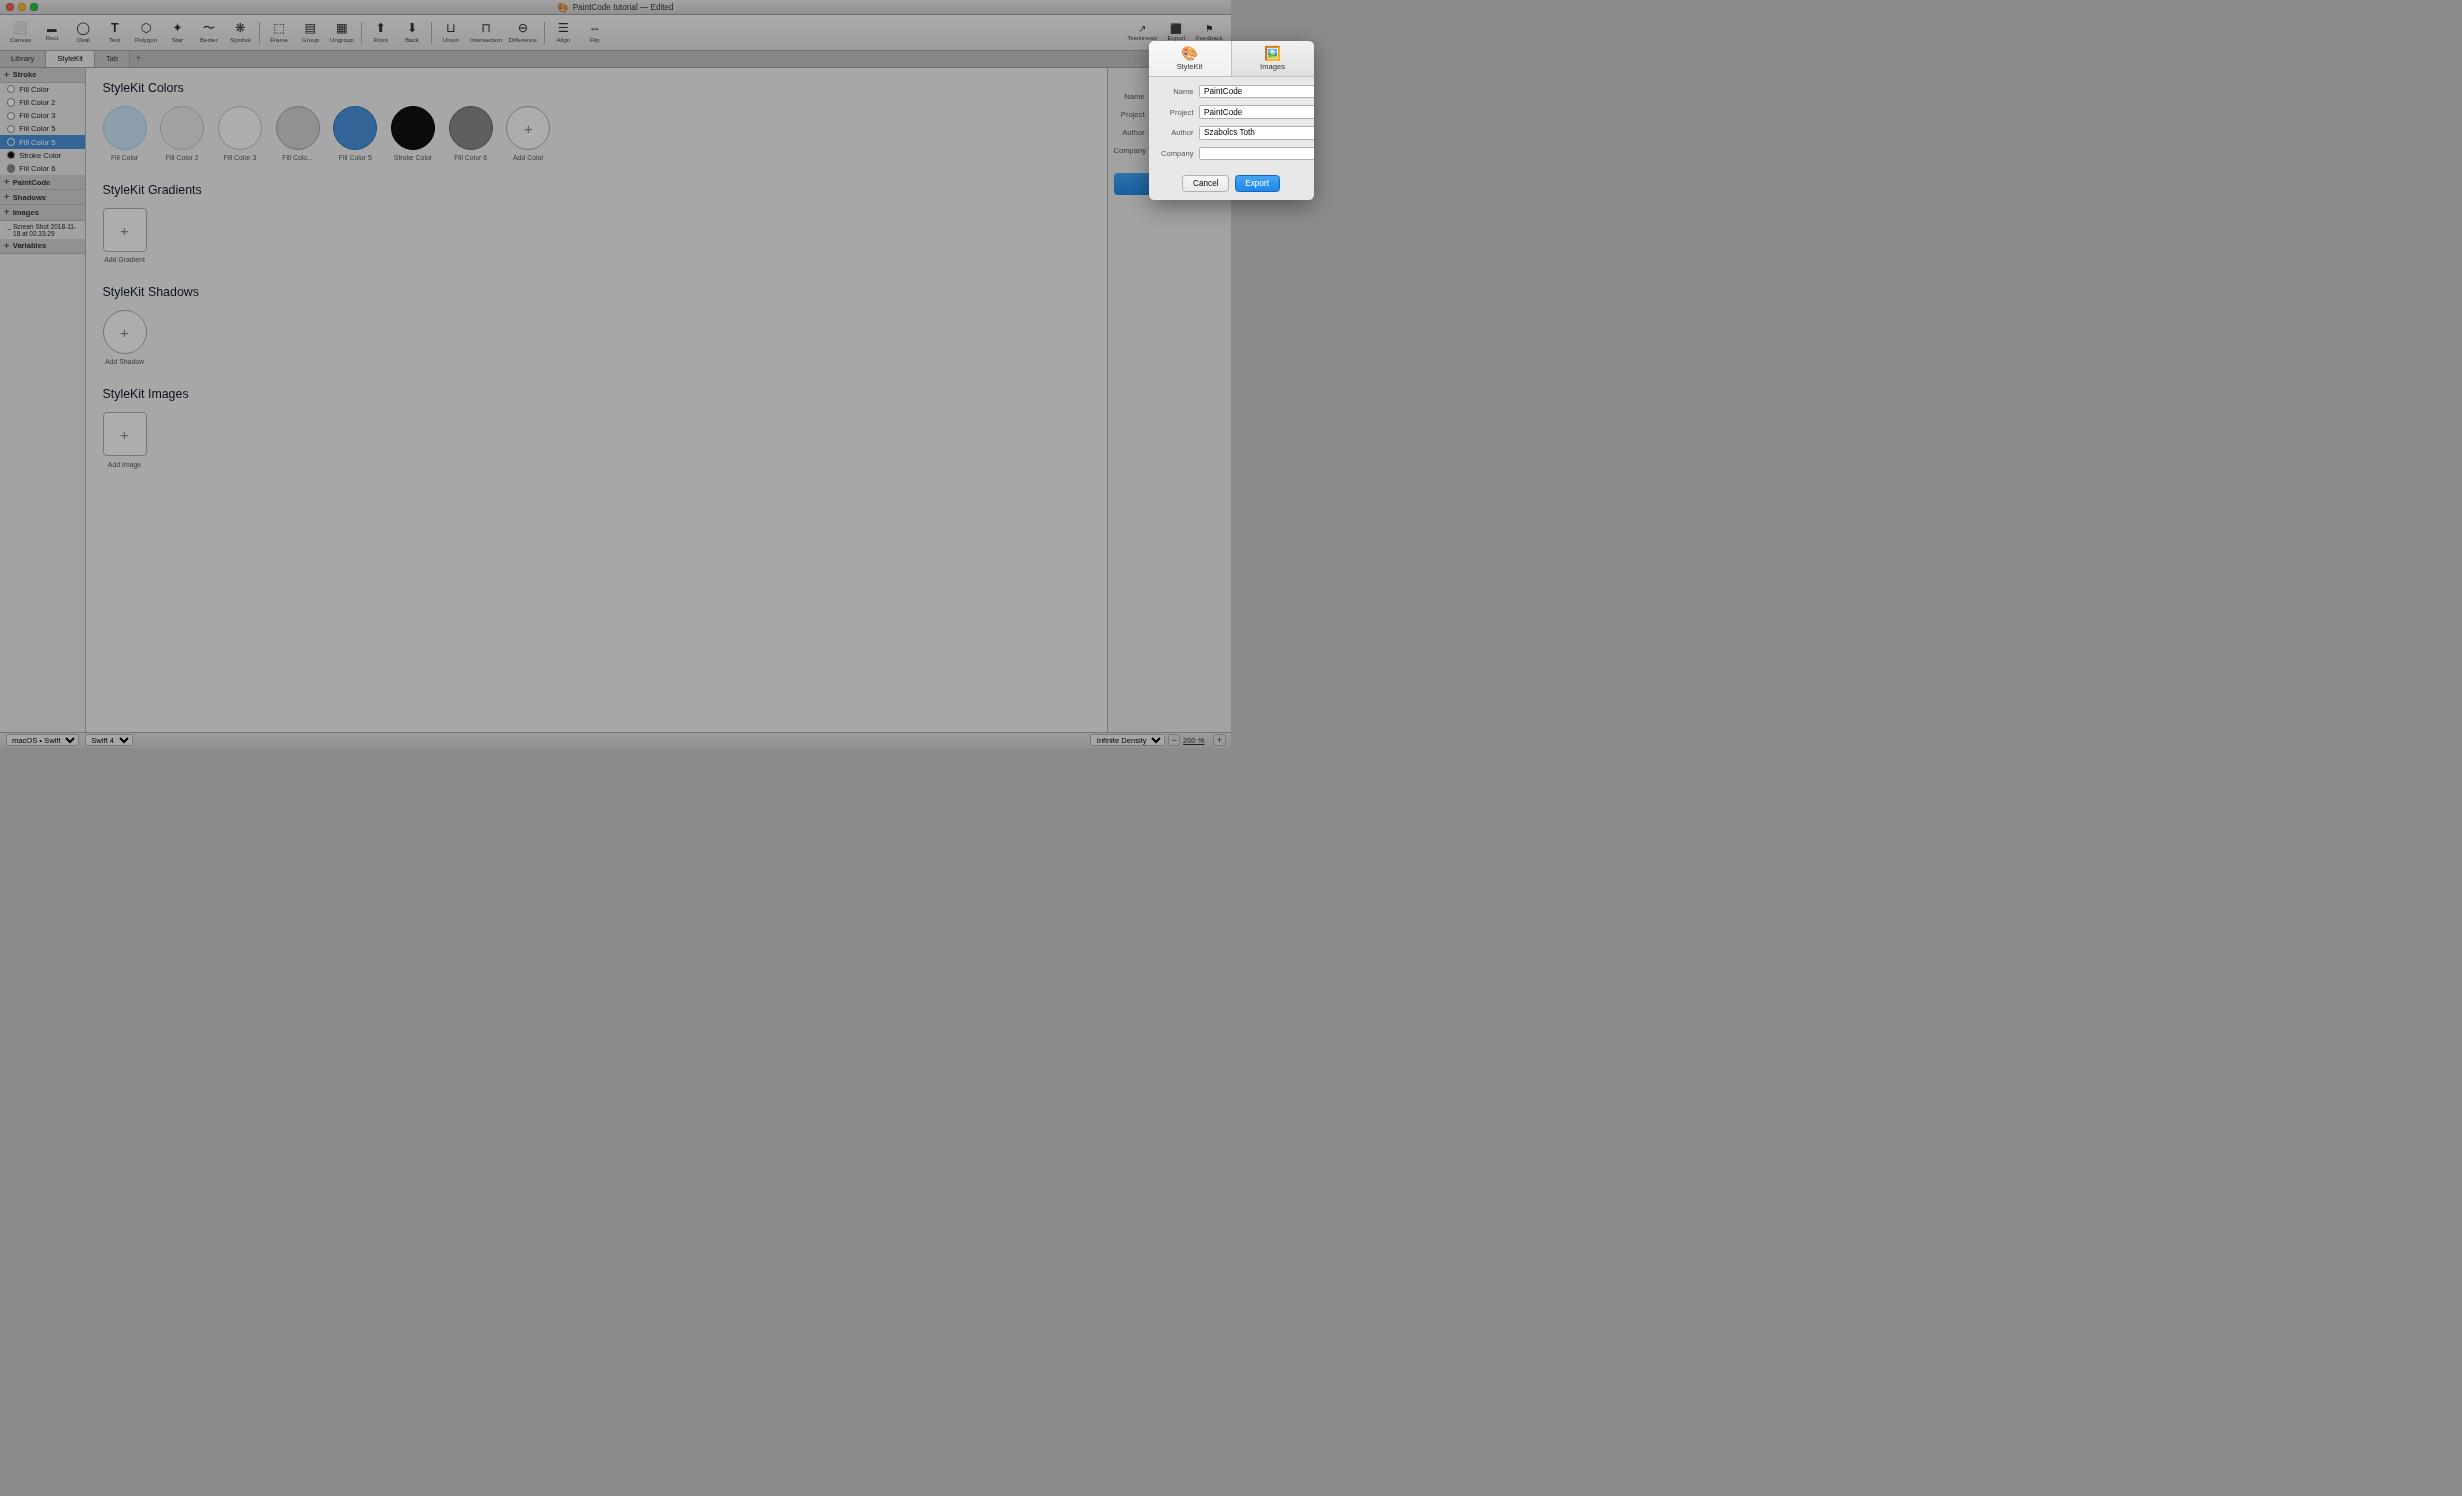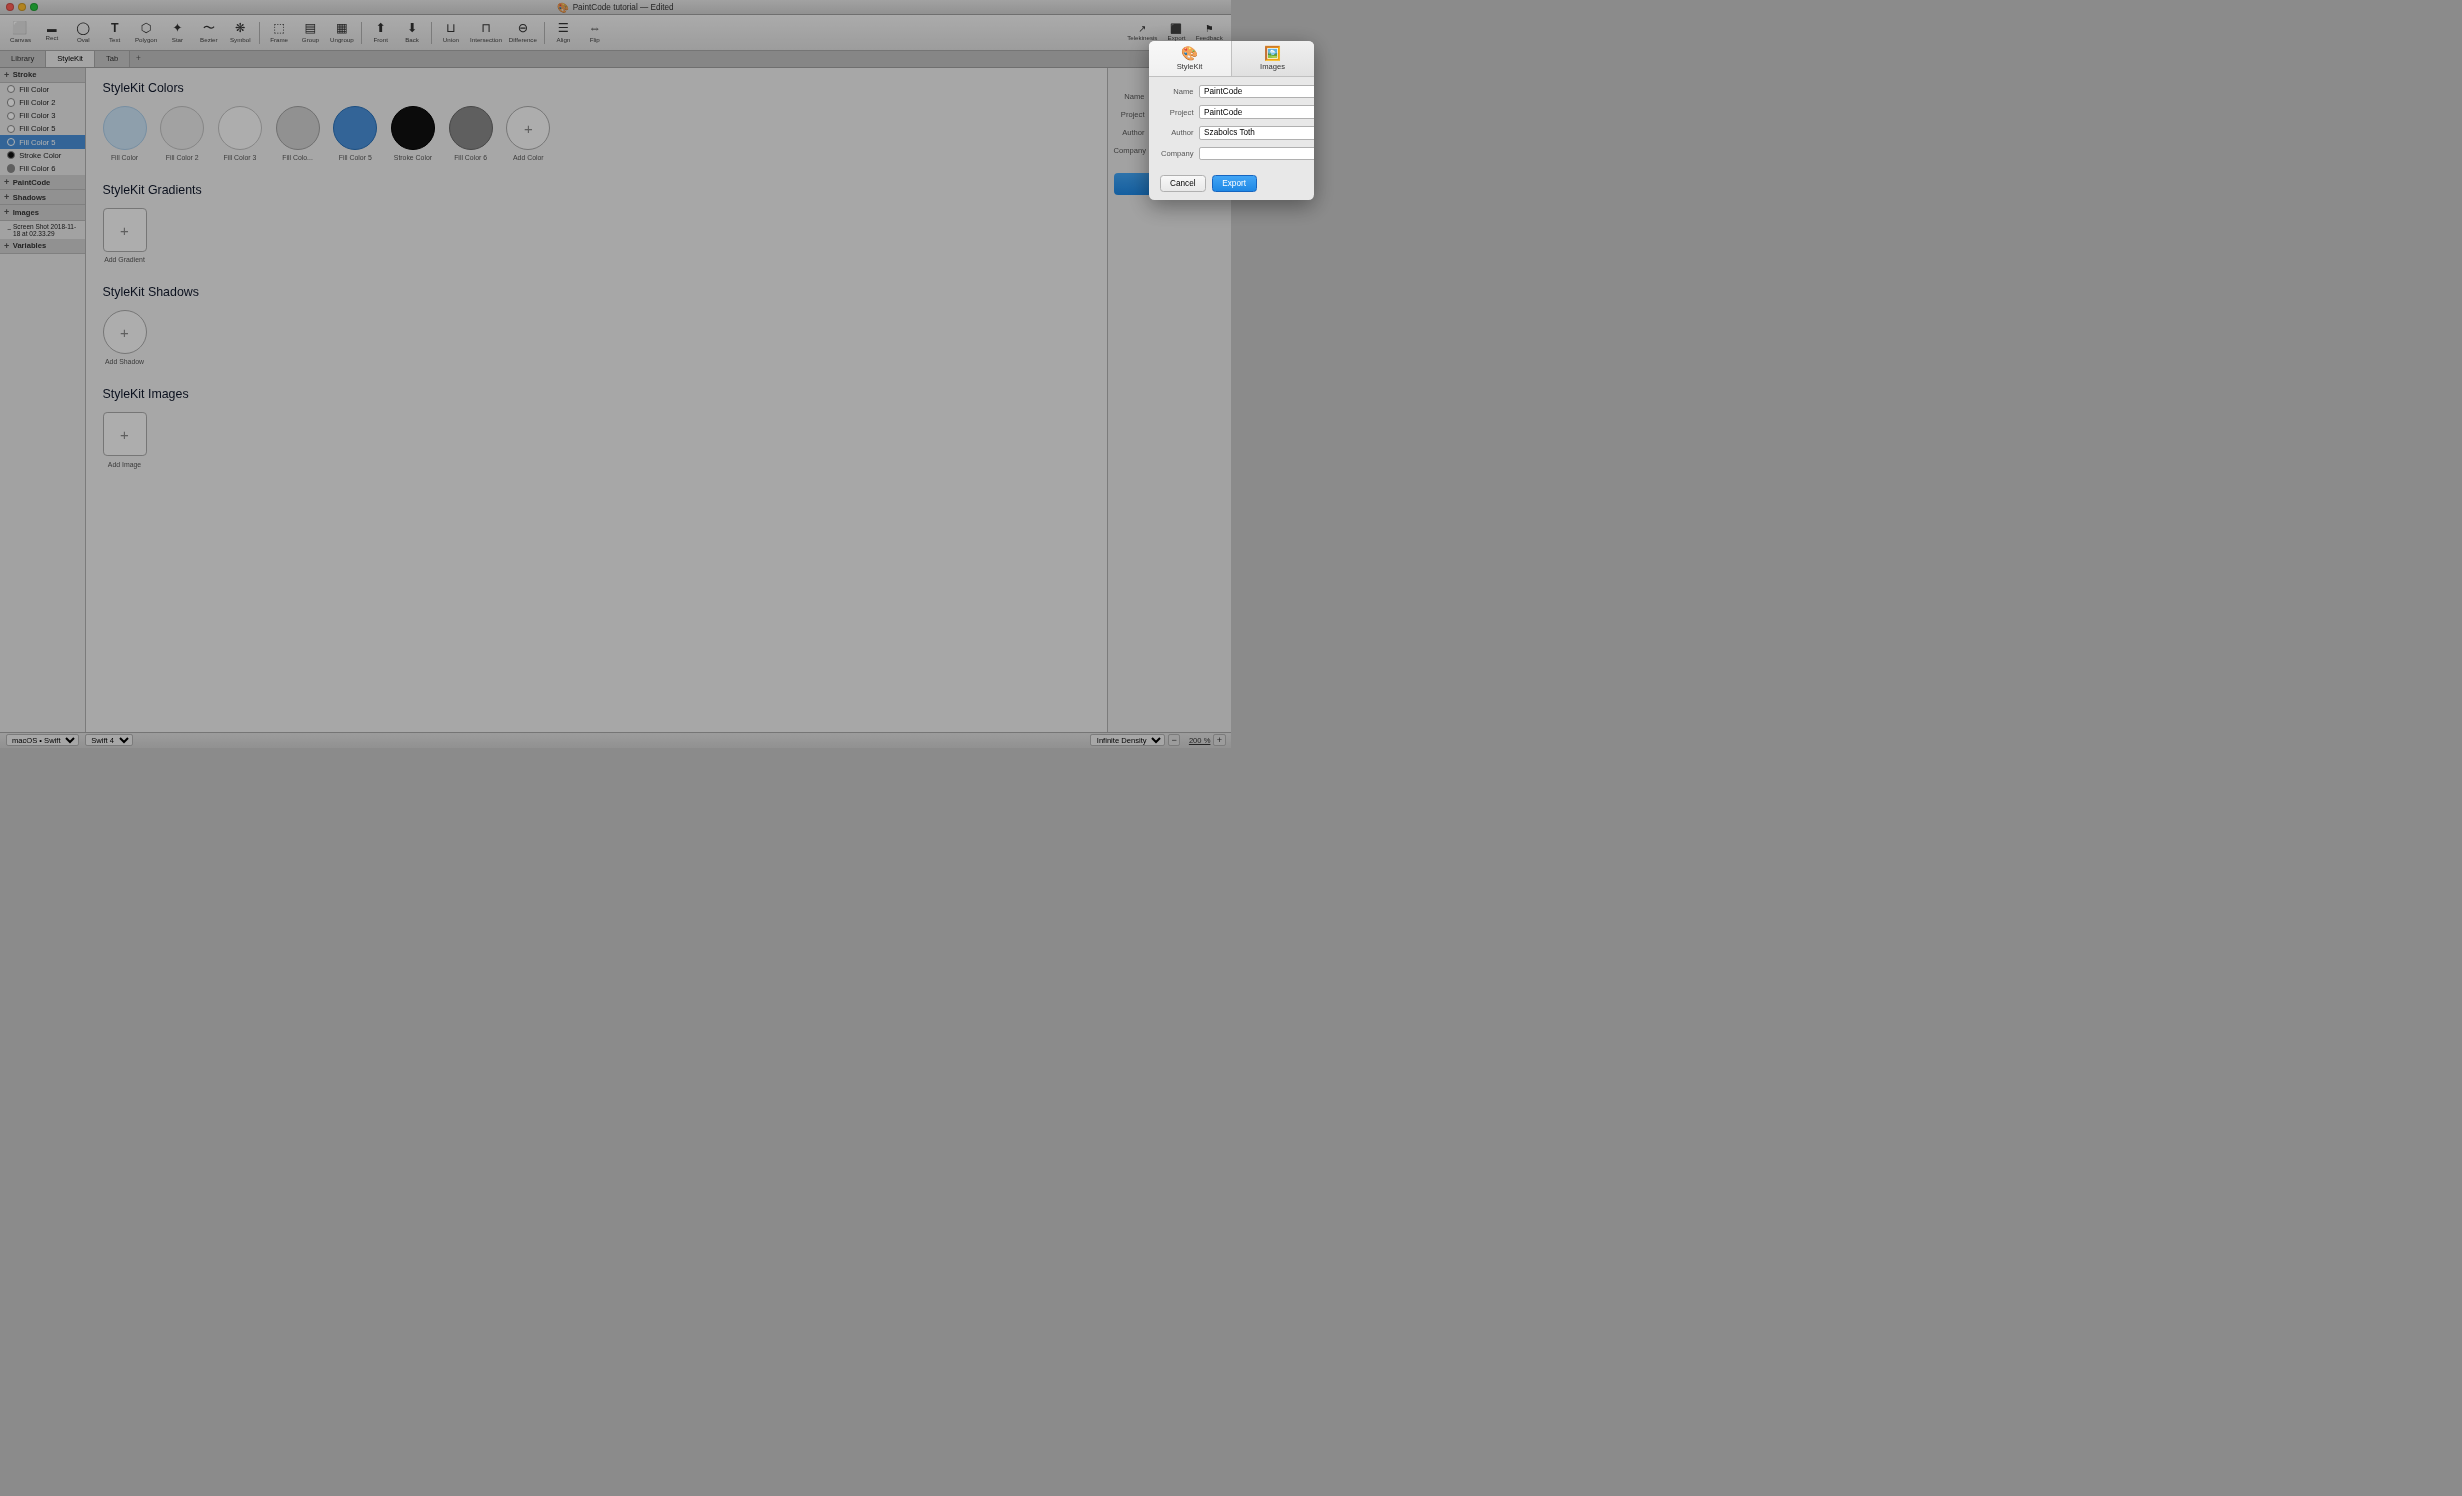--- a/index.html
+++ b/index.html
@@ -335,21 +335,21 @@
       flex: 1;
       height: 13.7px;
       border: 0.7px solid #b0b0b0;
       border-radius: 2.1px;
       font-size: 8.2px;
       padding: 0.7px 4.1px;
       background: white;
     }
     .modal-actions {
       display: flex;
-      justify-content: flex-start;
+      justify-content: center;
       gap: 5.5px;
       padding: 0 11px 8.2px;
     }
     .modal-cancel {
       padding: 2.7px 9.6px;
       border: 0.7px solid #b0b0b0;
       border-radius: 3.4px;
       background: linear-gradient(to bottom, #f8f8f8, #e8e8e8);
       font-size: 8.2px;
       cursor: pointer;
@@ -637,21 +637,21 @@
     <option>macOS • Swift</option>
   </select>
   <select class="status-select">
     <option>Swift 4</option>
   </select>
   <div class="right">
     <select class="status-select">
       <option>Infinite Density</option>
     </select>
     <div class="zoom-btn">−</div>
-    <span style="font-size:7.6px; min-width:27.5px; text-align:right;text-decoration:underline;">200 %</span>
+    <span style="font-size:7.6px; min-width:27.5px; text-align:left;text-decoration:underline;">200 %</span>
     <div class="zoom-btn">+</div>
   </div>
 </div>
 
 <div class="modal-overlay">
   <div class="modal">
     <div class="modal-tabs">
       <div class="modal-tab active">
         <span class="modal-tab-icon">🎨</span>
         <span>StyleKit</span>

